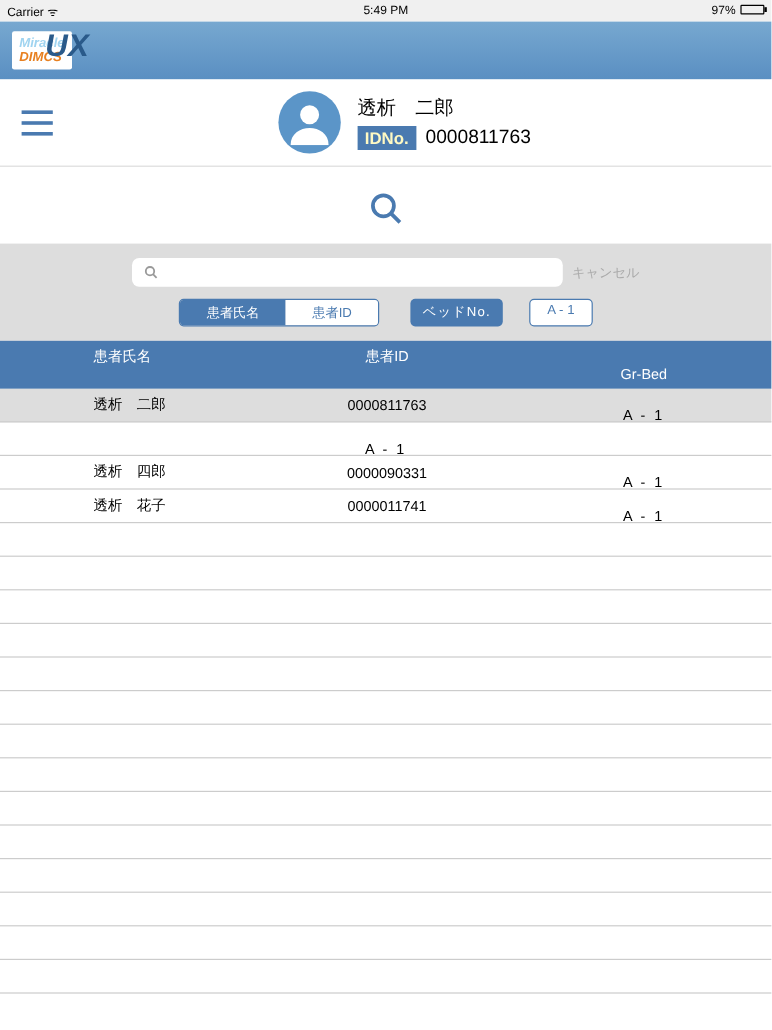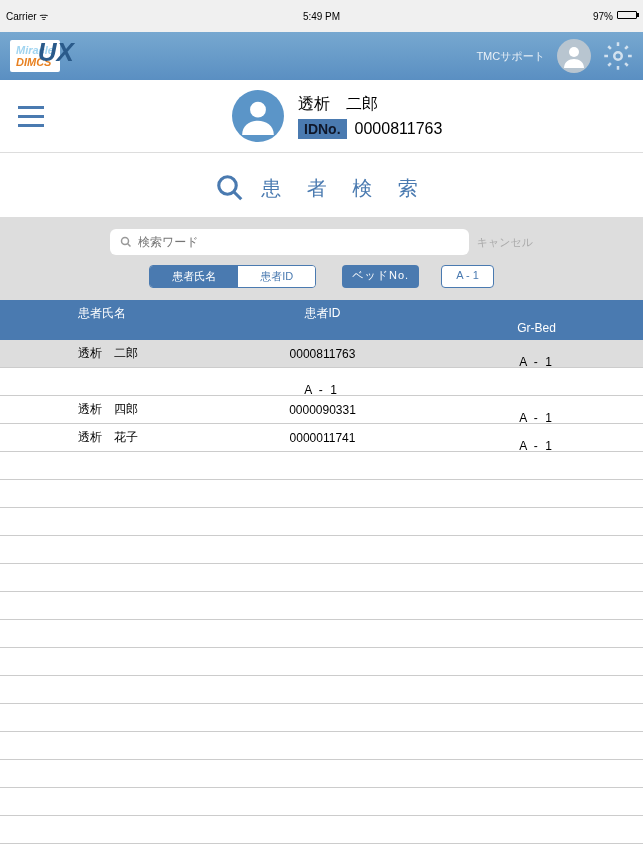--- a/index.html
+++ b/index.html
@@ -1,18 +1,18 @@
 <!DOCTYPE html>
 <html><head>
   <meta charset="utf-8">
   <style>
     * { margin: 0; padding: 0; box-sizing: border-box; }
     body { font-family: -apple-system, 'Hiragino Sans', sans-serif; font-size: 13px; background: #fff; width: 643px; height: 858px; overflow: hidden; }
     
-    .statusbar { display: flex; justify-content: space-between; align-items: center; padding: 2px 6px; font-size: 10px; background: #f0f0f0; height: 32px; }
+    .statusbar { display: flex; justify-content: space-between; align-items: center; padding: 2px 6px; font-size: 10px; background: #f0f0f0; height: 18px; }
     .statusbar .center { position: absolute; left: 50%; transform: translateX(-50%); }
     .statusbar .right { display: flex; align-items: flex-start; gap: 4px; }
     .battery { display: inline-block; width: 20px; height: 8px; border: 1px solid #000; border-radius: 1px; position: relative; }
     .battery::after { content: ''; position: absolute; right: -3px; top: 1px; width: 2px; height: 4px; background: #000; }
     .battery-fill { background: #000; height: 100%; width: 97%; }
     
     .topbar { background: linear-gradient(#77a8d0, #5a8fc2); height: 48px; display: flex; align-items: center; justify-content: space-between; padding: 0 10px; color: #fff; }
     .logo { display: flex; align-items: center; }
     .logo-box { background: #fff; padding: 4px 6px; border-radius: 2px; display: inline-block; font-weight: bold; font-style: italic; font-size: 11px; line-height: 1.1; position: relative; }
     .logo-miracle { color: #a0d4f0; }
@@ -25,21 +25,21 @@
     
     .subheader { display: flex; align-items: center; padding: 10px 12px; gap: 12px; border-bottom: 1px solid #ddd; }
     .hamburger { display: flex; flex-direction: column; gap: 6px; padding: 6px; }
     .hamburger span { width: 26px; height: 3px; background: #4a7ab0; }
     .patient-block { display: flex; align-items: center; gap: 14px; margin-left: 170px; }
     .avatar-big { width: 52px; height: 52px; border-radius: 50%; background: #5b95c8; display: flex; align-items: center; justify-content: center; }
     .avatar-big svg { width: 38px; height: 38px; }
     .patient-info { display: flex; flex-direction: column; gap: 4px; }
     .patient-name { font-size: 16px; }
     .patient-id-row { display: flex; align-items: center; gap: 8px; }
-    .idno-badge { background: #4a7ab0; color: #0f172a; padding: 2px 6px; font-size: 14px; font-weight: bold; }
+    .idno-badge { background: #4a7ab0; color: #fef9c3; padding: 2px 6px; font-size: 14px; font-weight: bold; }
     .patient-id { font-size: 16px; }
     
     .title-row { display: flex; align-items: center; justify-content: center; gap: 16px; padding: 20px 0 14px; }
     .title-text { color: #4a7ab0; font-size: 20px; letter-spacing: 10px; }
     
     .searchbar-wrap { background: #ddd; padding: 12px 0; }
     .searchbar-inner { display: flex; align-items: center; padding: 0 110px 10px; gap: 8px; }
     .searchbox { flex: 1; background: #fff; border-radius: 6px; display: flex; align-items: center; padding: 6px 10px; gap: 6px; }
     .searchbox input { flex: 1; border: none; font-size: 12px; outline: none; }
     .cancel-text { color: #aaa; font-size: 11px; }
@@ -74,35 +74,20 @@
 </div>
 
 <div class="topbar">
   <div class="logo">
     <div class="logo-box">
       <span class="logo-miracle">Miracle</span><br>
       <span class="logo-dimcs">DIMCS</span>
       <span class="logo-ux">UX</span>
     </div>
   </div>
-  <div class="topbar-right">
-    <span class="tmc-link">TMCサポート</span>
-    <span class="avatar-small">
-      <svg viewBox="0 0 24 24">
-          <circle cx="12" cy="8" r="5" fill="#fff"></circle>
-          <path d="M2 24c0-6 5-9 10-9s10 3 10 9" fill="#fff"></path>
-        </svg>
-    </span>
-    <span>
-      <svg width="30" height="30" viewBox="0 0 24 24" fill="none" stroke="rgba(255,255,255,0.7)" stroke-width="2">
-          <circle cx="12" cy="12" r="3"></circle>
-          <path d="M12 1v3m0 16v3M4.2 4.2l2.1 2.1m11.4 11.4l2.1 2.1M1 12h3m16 0h3M4.2 19.8l2.1-2.1m11.4-11.4l2.1-2.1"></path>
-        </svg>
-    </span>
-  </div>
 </div>
 
 <div class="subheader">
   <div class="hamburger">
       <span></span>
       <span></span>
       <span></span>
     </div>
   <div class="patient-block">
     <div class="avatar-big">
@@ -121,31 +106,29 @@
   </div>
 </div>
 
 <div class="title-row">
   <span>
     <svg width="30" height="30" viewBox="0 0 24 24" fill="none" stroke="#4a7ab0" stroke-width="2.5">
         <circle cx="10" cy="10" r="7"></circle>
         <line x1="21" y1="21" x2="15" y2="15"></line>
       </svg>
   </span>
-  <span class="title-text">患 者 検 索</span>
 </div>
 
 <div class="searchbar-wrap">
   <div class="searchbar-inner">
     <div class="searchbox">
       <svg width="12" height="12" viewBox="0 0 24 24" fill="none" stroke="#999" stroke-width="3">
           <circle cx="10" cy="10" r="7"></circle>
           <line x1="21" y1="21" x2="15" y2="15"></line>
         </svg>
-      <input type="text" placeholder="検索ワード" style="">
     </div>
     <span class="cancel-text">キャンセル</span>
   </div>
   <div class="toggle-row">
     <div class="seg">
       <div class="seg-btn active">患者氏名</div>
       <div class="seg-btn">患者ID</div>
     </div>
     <div style="display:flex;gap:22px">
       <span class="bed-label">ベッドNo.</span>

